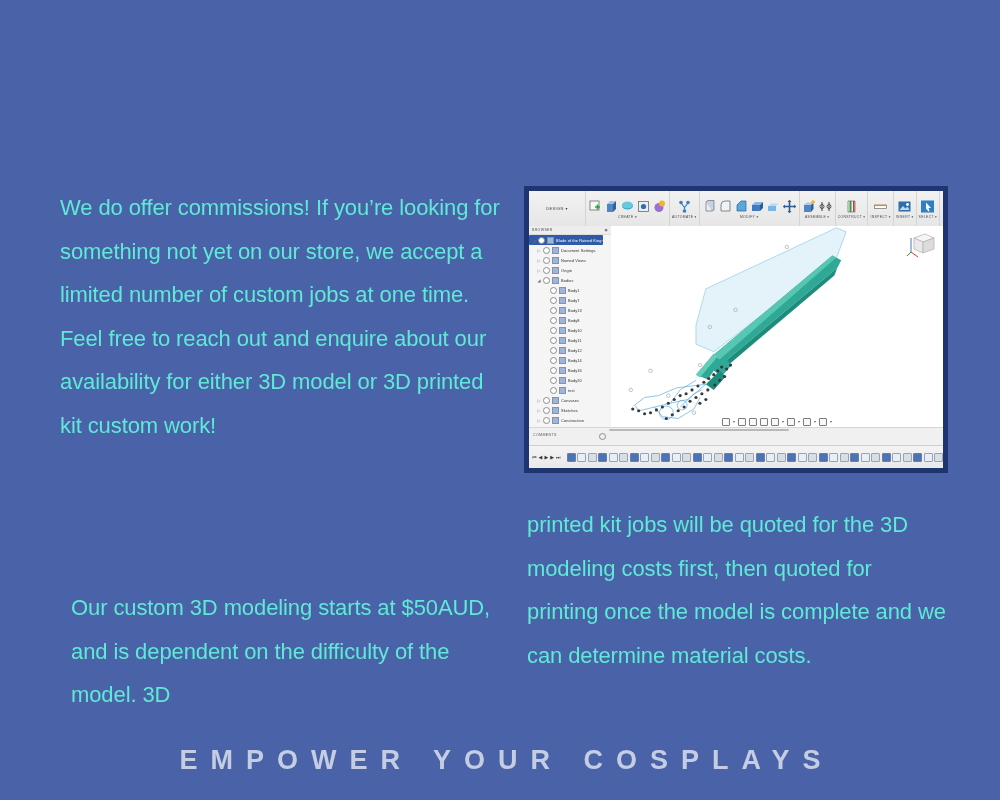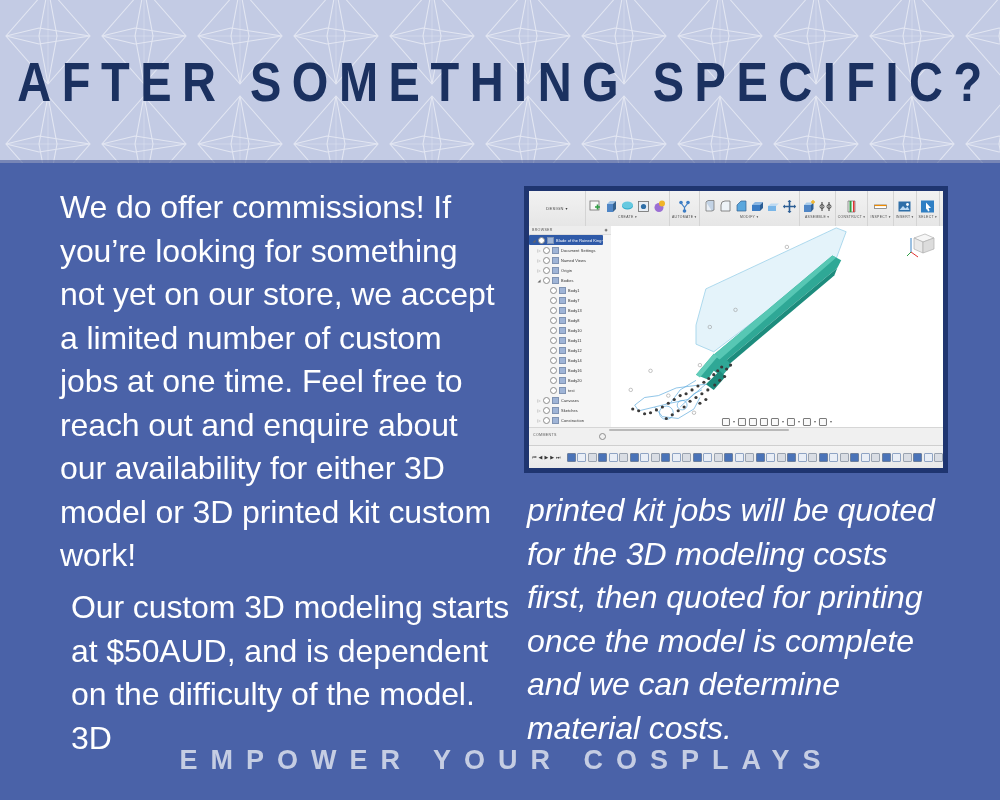--- a/index.html
+++ b/index.html
@@ -34,29 +34,29 @@
     text-indent:10px;
     font-family:"Liberation Sans", sans-serif;
     white-space:nowrap;
     transform:scaleY(1.18);
     transform-origin:center center;
   }
 
   
   .bodytext{
     position:absolute;
-    color:#ffffff;
-    font-size:32px;
+    color:#5eead4;
+    font-size:22px;
     line-height:43.5px;
     font-family:"Liberation Sans", sans-serif;
     letter-spacing:-0.1px;
   }
   #para-left-1{left:60px;top:186px;width:440px;}
   #para-left-2{left:60px;top:586px;width:440px;margin-left:11px;}
-  #para-right{left:527px;top:489px;width:420px;font-style:italic;}
+  #para-right{left:527px;top:503px;width:420px;}
 
   
   #footer{
     position:absolute;left:0;top:735px;width:1000px;height:50px;
     display:flex;align-items:center;justify-content:center;
     color:#c5cde3;
     font-size:27px;font-weight:700;letter-spacing:13px;
     text-indent:13px;
     font-family:"Liberation Sans", sans-serif;
     white-space:nowrap;
@@ -154,39 +154,20 @@
   .tl-ico{width:7px;height:7px;border:.5px solid #6c7f9e;background:#4a73b8;border-radius:1px;flex:none;}
   .tl-ico.light{background:#e9eef6;border-color:#8fa4c4;}
   .tl-ico.grey{background:#d9dde4;border-color:#9aa3b0;}
   #tl-scroll{position:absolute;left:80px;top:1px;width:180px;height:2px;background:#b9b9b9;border-radius:1px;}
 </style>
 </head>
 <body>
 
 <div id="page">
 
-  <div id="header">
-    <svg id="header-pattern" viewBox="0 0 1000 163" preserveAspectRatio="none">
-      <defs>
-        <pattern id="starpat" x="0" y="-18" width="96" height="108" patternUnits="userSpaceOnUse">
-          <g fill="none" stroke="#ffffff" stroke-width="1.1" opacity="0.95">
-            <path d="M48 6 L57 54 L48 102 L39 54 Z"></path>
-            <path d="M6 54 L39 46 L90 54 L39 62 Z"></path>
-            <path d="M48 6 L90 54 L48 102 L6 54 Z"></path>
-          </g>
-          <g fill="none" stroke="#ffffff" stroke-width="0.7" opacity="0.6">
-            <path d="M48 6 L48 102 M6 54 L90 54"></path>
-          </g>
-        </pattern>
-      </defs>
-      <rect x="0" y="0" width="1000" height="163" fill="url(#starpat)"></rect>
-    </svg>
-    <div id="header-rule"></div>
-    <div id="header-title">AFTER SOMETHING SPECIFIC?</div>
-  </div>
 
   <div class="bodytext" id="para-left-1">We do offer commissions! If you’re looking for something not yet on our store, we accept a limited number of custom jobs at one time. Feel free to reach out and enquire about our availability for either 3D model or 3D printed kit custom work!</div>
 
   <div class="bodytext" id="para-left-2">Our custom 3D modeling starts at $50AUD, and is dependent on the difficulty of the model. 3D</div>
 
   <div class="bodytext" id="para-right">printed kit jobs will be quoted for the 3D modeling costs first, then quoted for printing once the model is complete and we can determine material costs.</div>
 
   <div id="footer">EMPOWER YOUR COSPLAYS</div>
 
   <div id="cad-frame">

